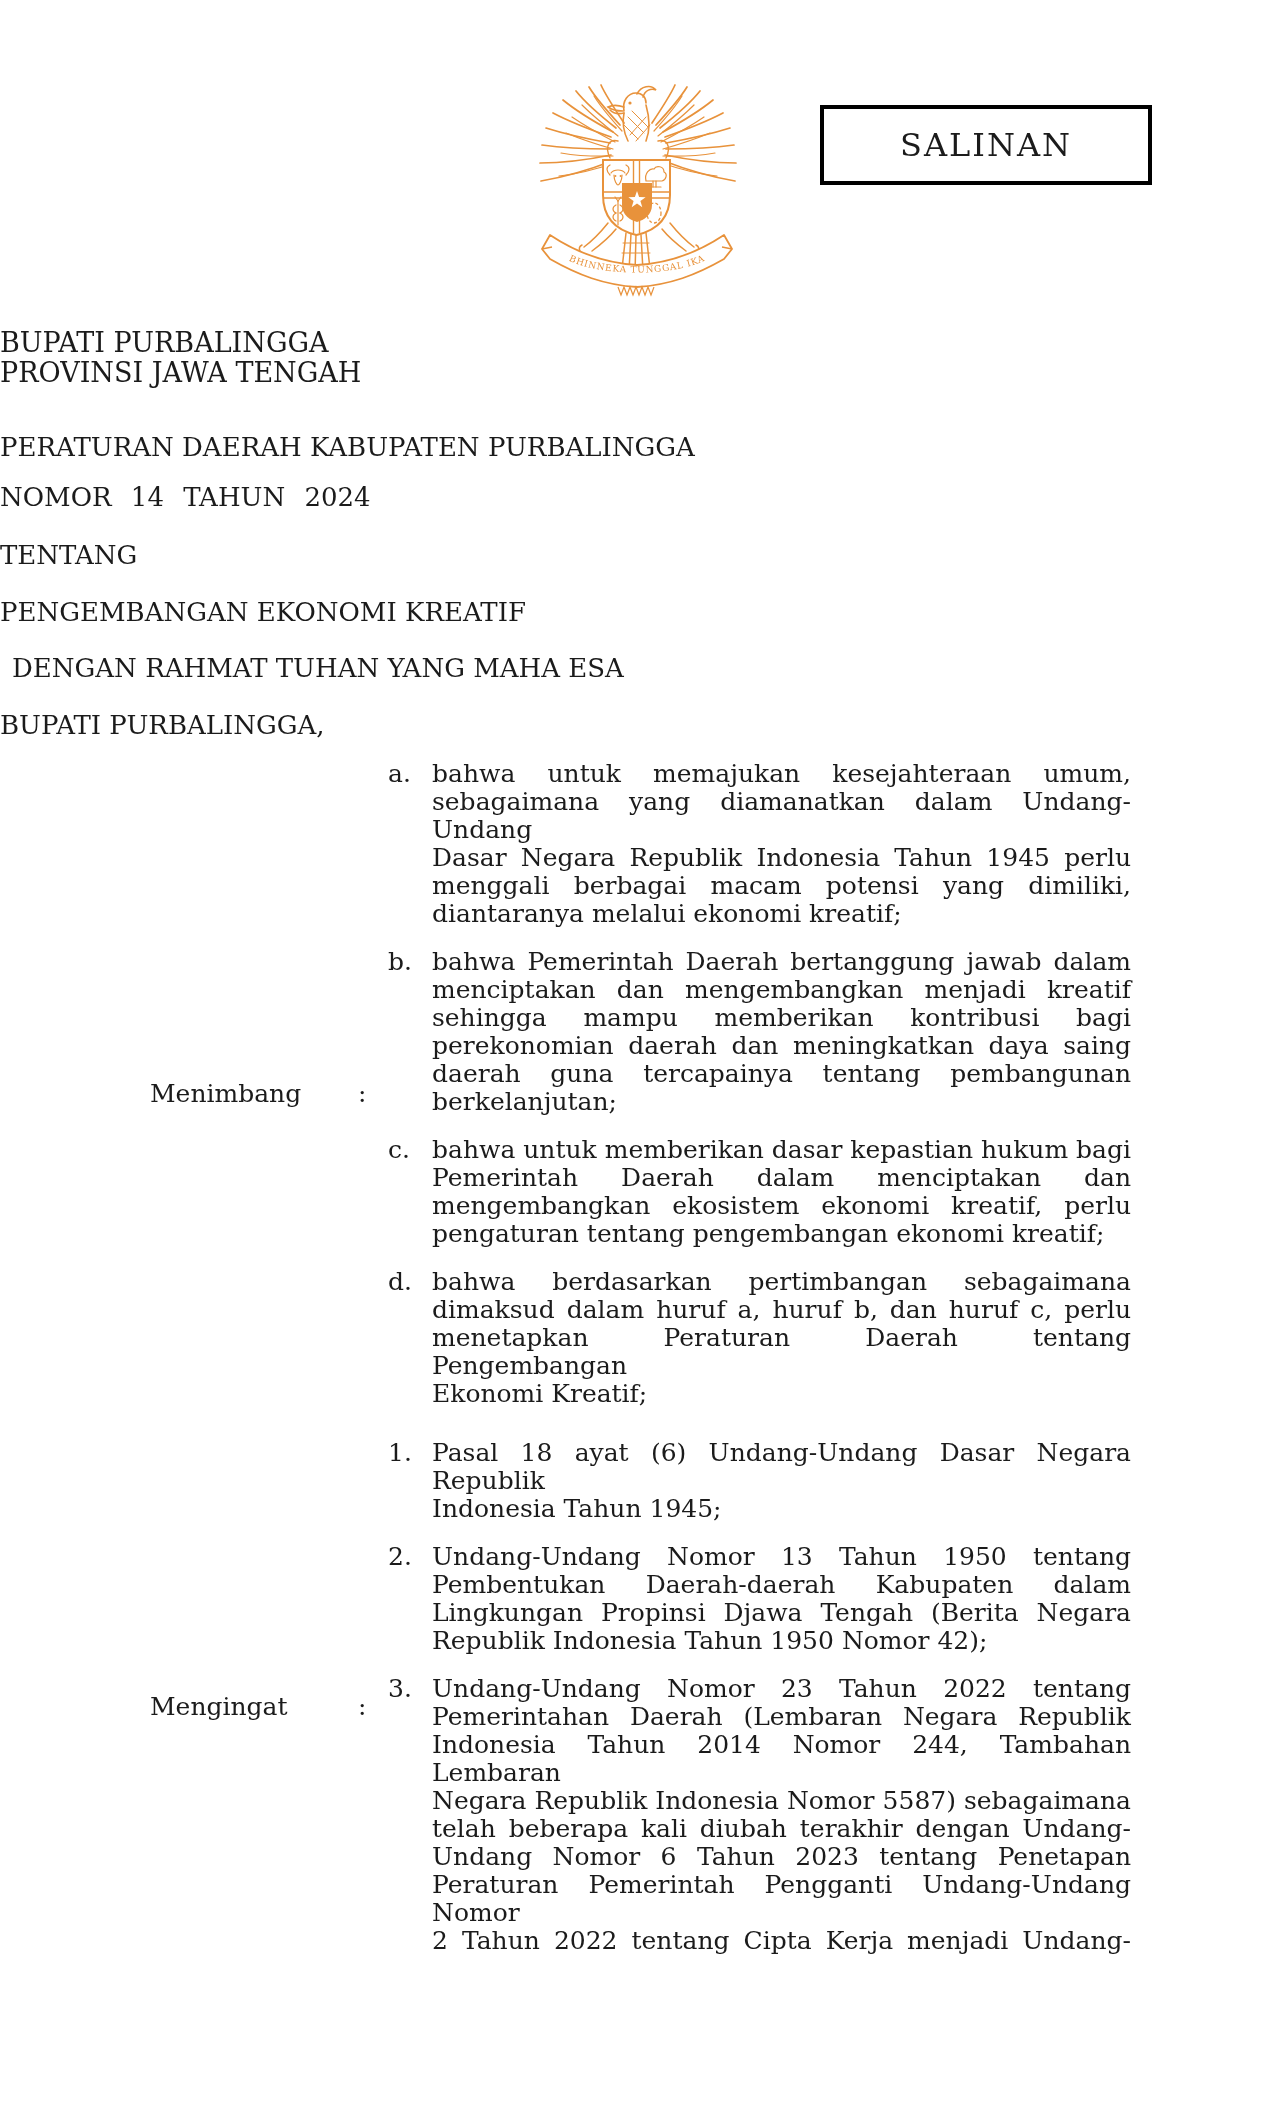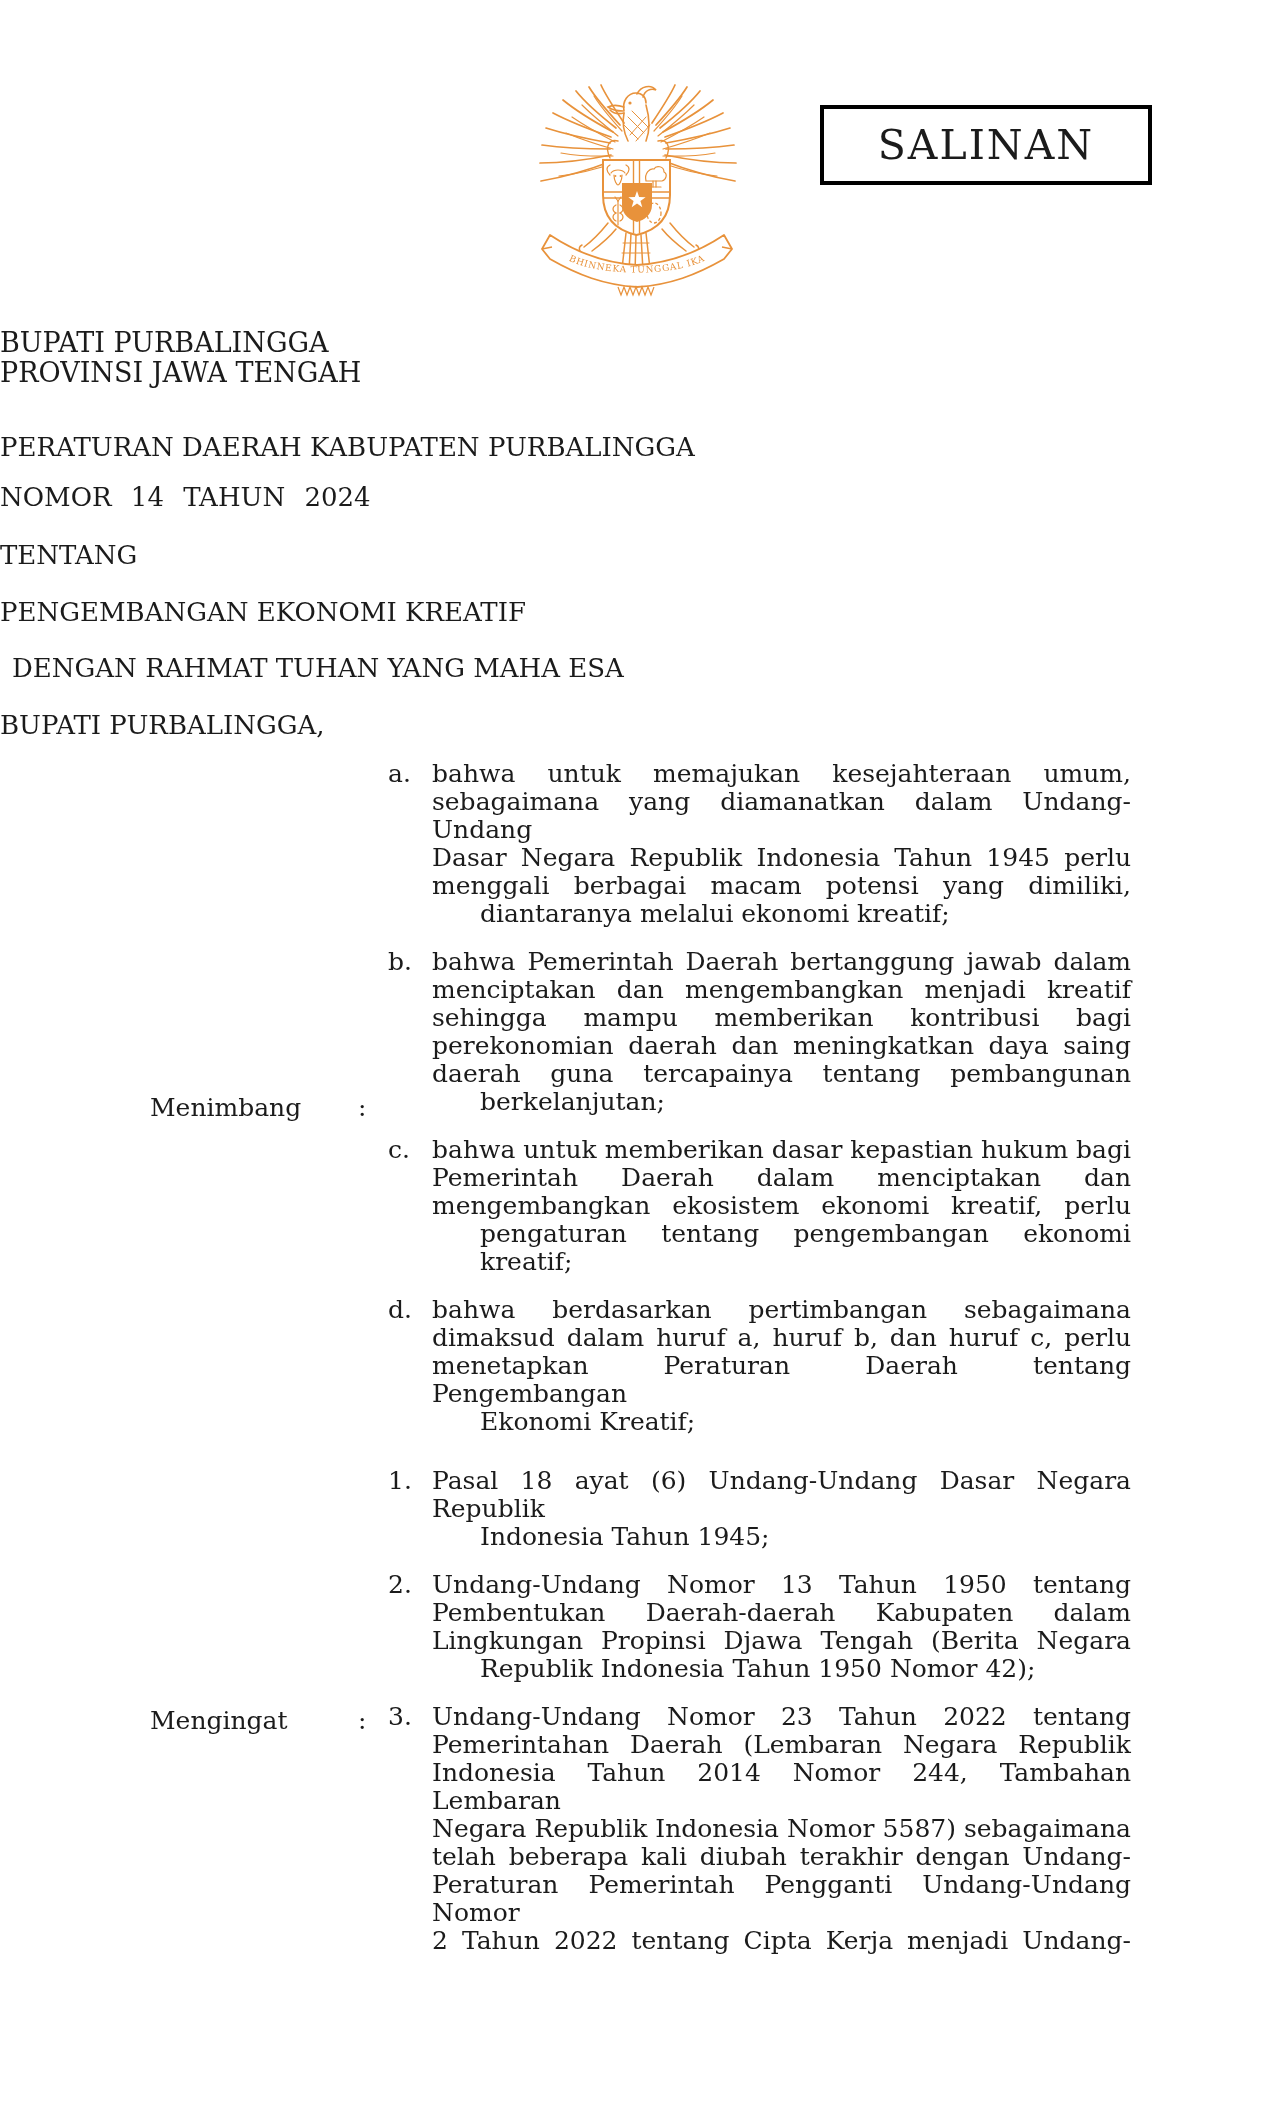--- a/index.html
+++ b/index.html
@@ -7,21 +7,21 @@
     position:relative;width:1276px;height:2101px;background:#ffffff;
     font-family:"DejaVu Serif","Liberation Serif",serif;color:#1b1b1b;overflow:hidden;
   }
   
   .emblem{position:absolute;left:538px;top:83px;width:202px;height:214px;}
   
   .salinan{
     position:absolute;left:820px;top:105px;width:332px;height:80px;
     border:4px solid #000;box-sizing:border-box;
     display:flex;align-items:center;justify-content:center;
-    font-size:41px;letter-spacing:2px;background:#fff;
+    font-size:32px;letter-spacing:2px;background:#fff;
   }
   
   .cline{position:absolute;left:0;width:1276px;
          font-size:26px;line-height:28px;white-space:nowrap;}
   .hdr{top:328px;font-size:27px;line-height:30px;}
   .t-regulation{top:433px;}
   .t-number{top:483px;word-spacing:11px;}
   .t-tentang{top:541px;}
   .t-subject{top:598px;}
   .t-invocation{top:654px;margin-left:12px;}
@@ -30,21 +30,21 @@
   .body-block{position:absolute;left:150px;top:760px;width:981px;
               font-size:25px;line-height:28px;}
   .sect{display:flex;align-items:center;}
   .sect-label{flex:0 0 208px;width:208px;}
   .sect-colon{flex:0 0 30px;width:30px;}
   .sect-items{flex:1;min-width:0;}
   .item{display:flex;margin-bottom:20px;}
   .item-marker{flex:0 0 44px;width:44px;}
   .item-text{flex:1;min-width:0;}
   .ln{text-align:justify;text-align-last:justify;-moz-text-align-last:justify;}
-  .ln.end{text-align-last:left;margin-left:48px;-moz-text-align-last:left;}
+  .ln.end{text-align-last:left;-moz-text-align-last:left;}
   .sect.first{margin-bottom:11px;}
 </style>
 </head>
 <body>
 
 <div class="page">
 
   <svg class="emblem" viewBox="0 0 202 214">
     <defs>
       <g id="wingL" fill="none" stroke="#E8923B" stroke-width="1.7" stroke-linecap="round">
@@ -249,20 +249,21 @@
         </div>
 
         <div class="item">
           <div class="item-marker">3.</div>
           <div class="item-text">
             <div class="ln">Undang-Undang Nomor 23 Tahun 2022 tentang</div>
             <div class="ln">Pemerintahan Daerah (Lembaran Negara Republik</div>
             <div class="ln">Indonesia Tahun 2014 Nomor 244, Tambahan Lembaran</div>
             <div class="ln">Negara Republik Indonesia Nomor 5587) sebagaimana</div>
             <div class="ln">telah beberapa kali diubah terakhir dengan Undang-</div>
+            <div class="ln">Undang Nomor 6 Tahun 2023 tentang Penetapan</div>
             <div class="ln">Peraturan Pemerintah Pengganti Undang-Undang Nomor</div>
             <div class="ln">2 Tahun 2022 tentang Cipta Kerja menjadi Undang-</div>
           </div>
         </div>
 
       </div>
     </div>
 
   </div>
 </div>

